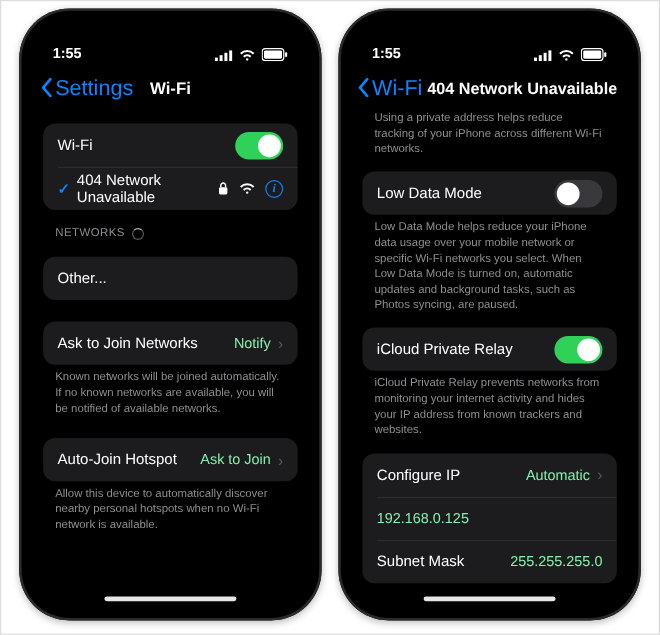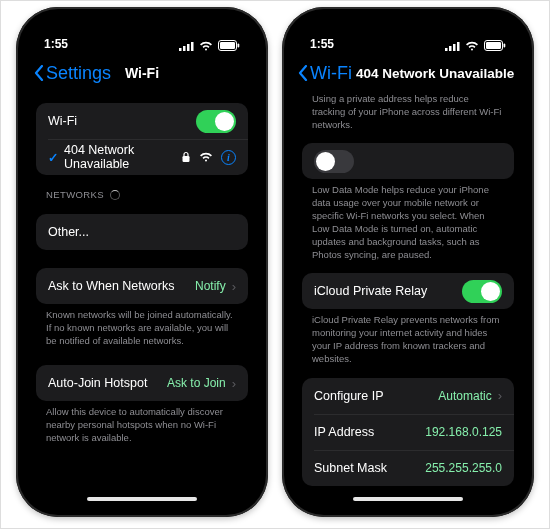--- a/index.html
+++ b/index.html
@@ -134,21 +134,21 @@
         </div>
         <div class="group">
           <div class="row">
             <span class="label">Other...</span>
           </div>
         </div>
 
         <div style="height:8px"></div>
         <div class="group">
           <div class="row">
-            <span class="label">Ask to When Networks</span>
+            <span class="label">Ask to Join Networks</span>
             <span class="value">Notify</span>
             <span class="chev">›</span>
           </div>
         </div>
         <div class="caption">Known networks will be joined automatically. If no known networks are available, you will be notified of available networks.</div>
 
         <div style="height:6px"></div>
         <div class="group">
           <div class="row">
             <span class="label">Auto-Join Hotspot</span>
@@ -197,20 +197,21 @@
         </div>
         <div class="title" style="white-space:nowrap; overflow:hidden; text-overflow:ellipsis; max-width:160px;">404 Network Unavailable</div>
       </div>
 
       <div class="scroll">
 
         <div class="caption" style="padding-top:0">Using a private address helps reduce tracking of your iPhone across different Wi-Fi networks.</div>
 
         <div class="group">
           <div class="row">
+            <span class="label">Low Data Mode</span>
             <span class="toggle off">
                 <span class="knob"></span>
               </span>
           </div>
         </div>
         <div class="caption">Low Data Mode helps reduce your iPhone data usage over your mobile network or specific Wi-Fi networks you select. When Low Data Mode is turned on, automatic updates and background tasks, such as Photos syncing, are paused.</div>
 
         <div class="group">
           <div class="row">
             <span class="label">iCloud Private Relay</span>
@@ -221,21 +222,20 @@
         </div>
         <div class="caption">iCloud Private Relay prevents networks from monitoring your internet activity and hides your IP address from known trackers and websites.</div>
 
         <div class="group">
           <div class="row">
             <span class="label">Configure IP</span>
             <span class="value">Automatic</span>
             <span class="chev">›</span>
           </div>
           <div class="row">
-            <span class="label">IP Address</span>
             <span class="value" style="margin-right:0">192.168.0.125</span>
           </div>
           <div class="row">
             <span class="label">Subnet Mask</span>
             <span class="value" style="margin-right:0">255.255.255.0</span>
           </div>
 
         </div>
 
       </div>

